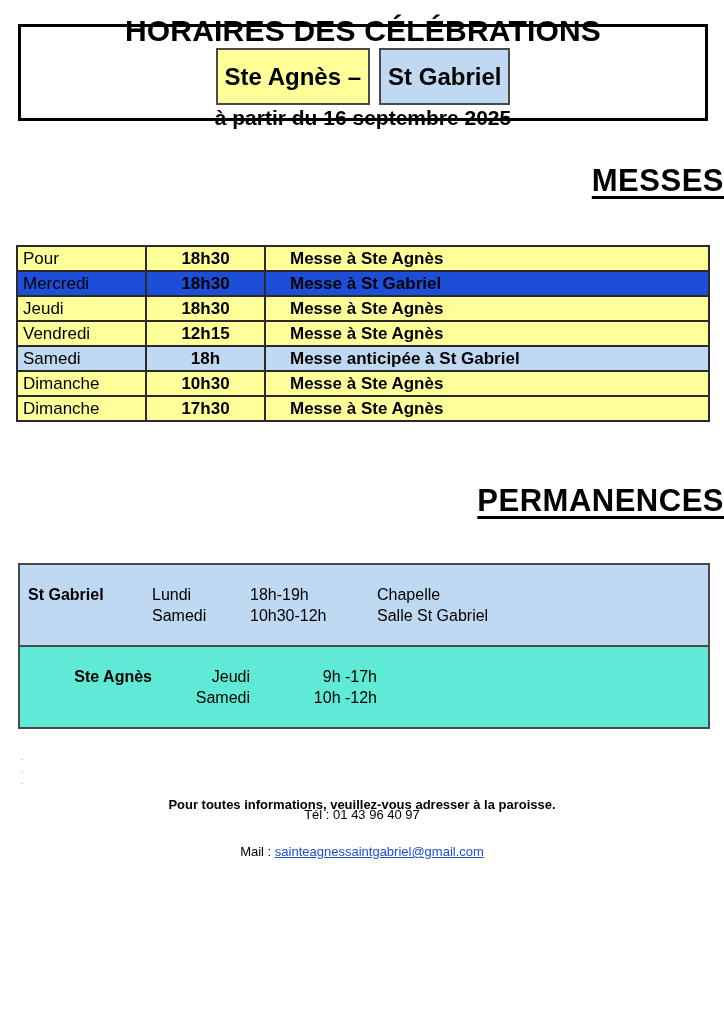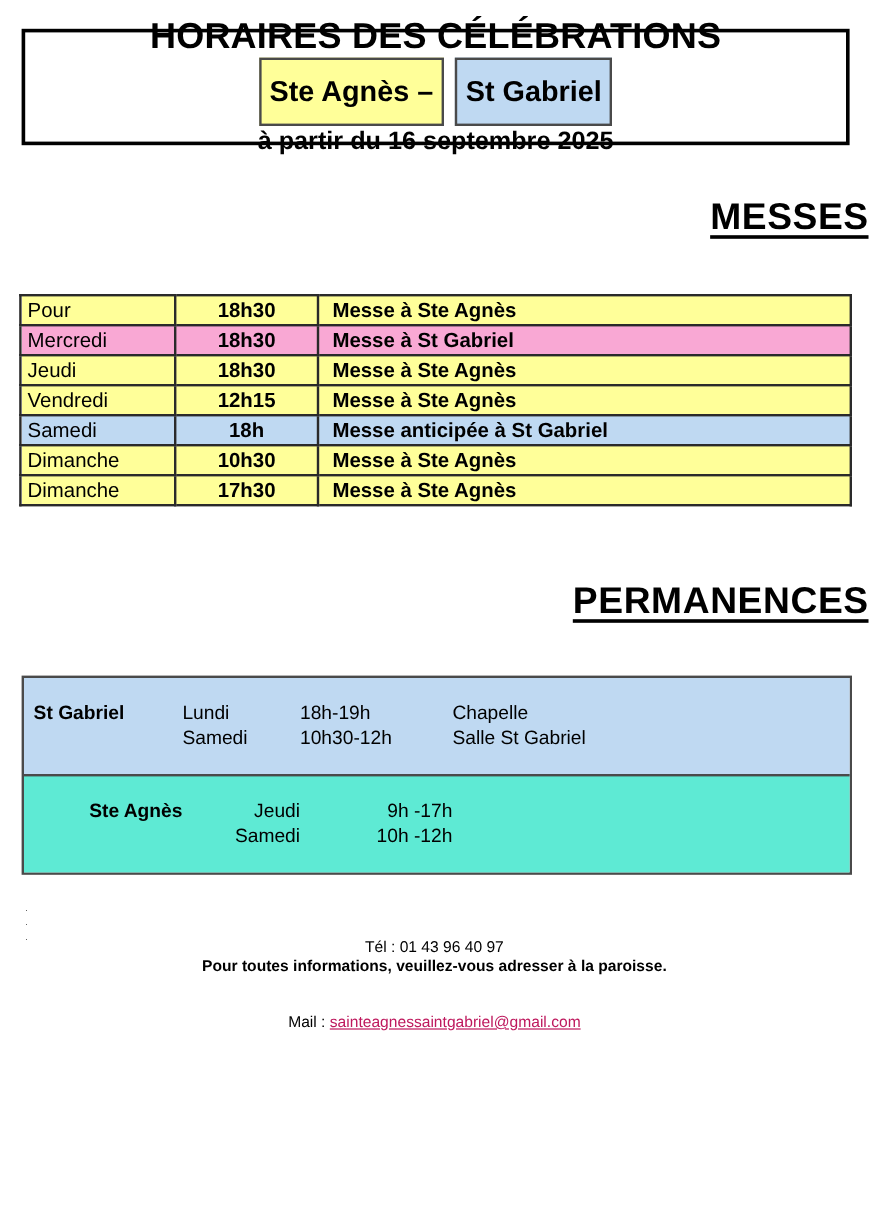--- a/index.html
+++ b/index.html
@@ -78,21 +78,21 @@
     border: 2px solid #2a2a2a;
     height: 23px;
     font-size: 17px;
     vertical-align: middle;
     padding: 0 4px;
     overflow: hidden;
     white-space: nowrap;
   }
   td.cell-day  { padding-left: 5px; }
   td.cell-time { text-align: center; font-weight: bold; }
-  td.cell-desc { font-weight: bold; padding-left: 11px; }
+  td.cell-desc { font-weight: bold; padding-left: 24px; }
 
   
   .perm-table {
     position: absolute;
     left: 18px; top: 563px;
     width: 692px;
     box-sizing: border-box;
     border: 2px solid #4a4a4a;
   }
   .perm-row {
@@ -116,24 +116,24 @@
   }
   .footer-line {
     position: absolute;
     left: 0;
     width: 100%;
     text-align: center;
     font-size: 13px;
     line-height: 21px;
   }
   #footer-info { top: 794px; font-weight: bold; }
-  #footer-tel  { top: 778px; }
+  #footer-tel  { top: 804px; }
   #footer-mail { top: 841px; }
   .mail-link {
-    color: #be185d;
+    color: #1d4ed8;
     text-decoration: underline;
     cursor: pointer;
   }
 </style>
 </head>
 <body>
 
 <div class="page">
 
   <div class="header-box">
@@ -152,21 +152,21 @@
         <col style="width:129px">
         <col style="width:119px">
         <col>
       </colgroup>
     <tbody>
       <tr style="background-color: rgb(255, 255, 153);">
         <td class="cell-day">Pour</td>
         <td class="cell-time">18h30</td>
         <td class="cell-desc">Messe à Ste Agnès</td>
       </tr>
-      <tr style="background-color: #f9a8d4;">
+      <tr style="background-color: #1d4ed8;">
         <td class="cell-day">Mercredi</td>
         <td class="cell-time">18h30</td>
         <td class="cell-desc">Messe à St Gabriel</td>
       </tr>
       <tr style="background-color: rgb(255, 255, 153);">
         <td class="cell-day">Jeudi</td>
         <td class="cell-time">18h30</td>
         <td class="cell-desc">Messe à Ste Agnès</td>
       </tr>
       <tr style="background-color: rgb(255, 255, 153);">

